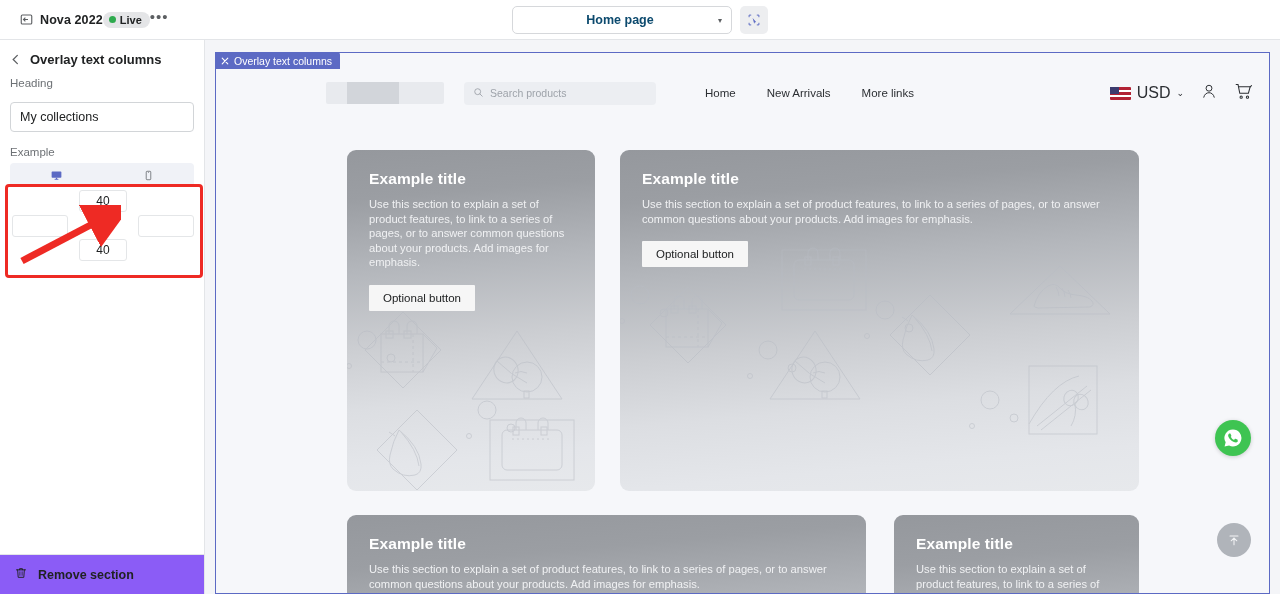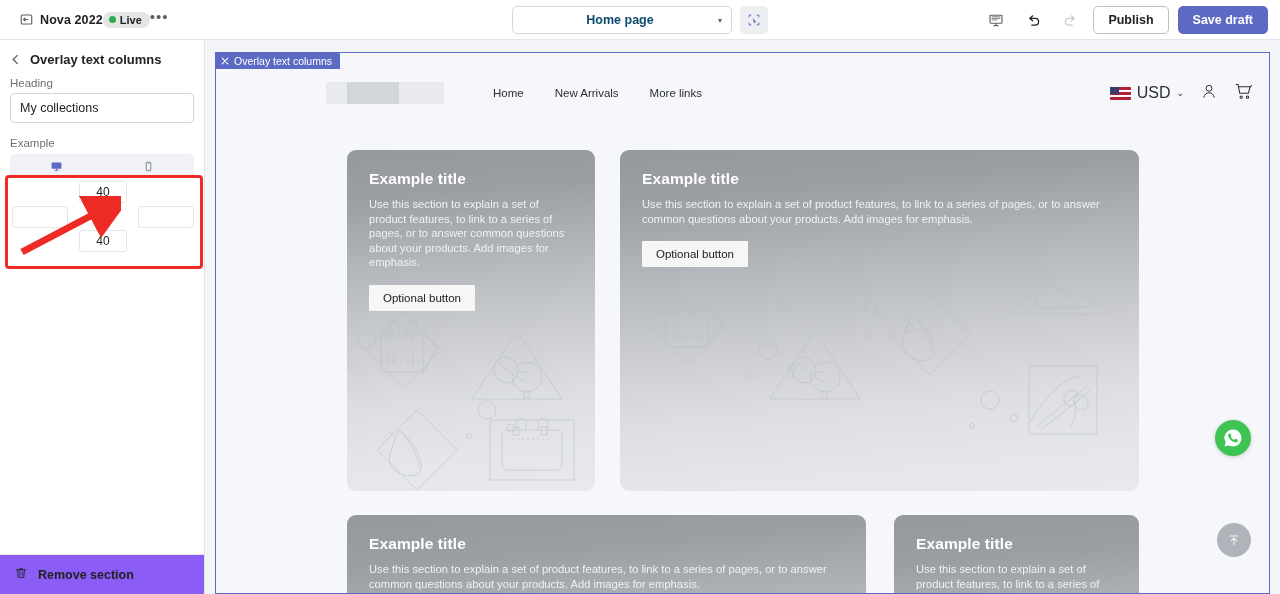--- a/index.html
+++ b/index.html
@@ -75,21 +75,21 @@
     background: #fff;
     border-right: 1px solid #e3e5e8;
   }
   .sb-header {
     display: flex; align-items: center; gap: 9px;
     padding: 12px 12px 10px 10px;
   }
   .back-chev { font-size: 14px; color: #5c5f62; cursor: pointer; line-height: 1; }
   .sb-title { font-size: 13px; font-weight: 600; color: #202223; }
   .field-group { padding: 0 10px; }
-  .field-label { font-size: 11.5px; color: #6d7175; margin-bottom: 4px; }
+  .field-label { font-size: 11.5px; color: #6d7175; margin-bottom: 13px; }
   .text-input {
     width: 100%; height: 30px;
     border: 1px solid #d2d5d8; border-radius: 4px;
     background: #fff; font-size: 12.5px; color: #202223;
     padding: 0 9px; font-family: inherit;
   }
   .spacing-label { font-size: 11.5px; color: #6d7175; margin: 14px 0 5px 0; }
   .device-tabs {
     display: flex; background: #f0f2f7;
     border-radius: 4px 4px 0 0; height: 24px; overflow: hidden;
@@ -288,43 +288,20 @@
       <span class="caret">▾</span>
     </div>
     <div class="select-tool">
       <svg width="14" height="14" viewBox="0 0 20 20" fill="none" stroke="#5c6ac4" stroke-width="1.4">
         <path d="M3 6V3h3M17 6V3h-3M3 14v3h3M17 14v3h-3"></path>
         <path d="M8 7l5 6-2 .4-.7 2z" fill="#5c6ac4" stroke="none"></path>
       </svg>
     </div>
   </div>
 
-  <div class="tb-right">
-    <div class="icon-btn">
-      <svg width="16" height="16" viewBox="0 0 20 20" fill="none" stroke="currentColor" stroke-width="1.4">
-        <rect x="2.5" y="4" width="15" height="10" rx="1"></rect>
-        <path d="M7 17h6M10 14v3"></path>
-        <path d="M4.5 6h11M4.5 8h11M4.5 10h7" stroke-width="1"></path>
-      </svg>
-    </div>
-    <div class="icon-btn">
-      <svg width="17" height="17" viewBox="0 0 20 20" fill="none" stroke="#202223" stroke-width="1.5" stroke-linecap="round">
-        <path d="M6.5 7.5H12a4 4 0 0 1 0 8H8"></path>
-        <path d="M9 4.5 5.7 7.6 9 10.4"></path>
-      </svg>
-    </div>
-    <div class="icon-btn">
-      <svg width="17" height="17" viewBox="0 0 20 20" fill="none" stroke="#c9cbce" stroke-width="1.5" stroke-linecap="round">
-        <path d="M13.5 7.5H8a4 4 0 0 0 0 8h4"></path>
-        <path d="M11 4.5l3.3 3.1L11 10.4"></path>
-      </svg>
-    </div>
-    <div class="btn btn-publish">Publish</div>
-    <div class="btn btn-save">Save draft</div>
-  </div>
 </div>
 
 <div class="sidebar">
   <div class="sb-header">
     <span class="back-chev">
       <svg width="11" height="11" viewBox="0 0 12 12" fill="none" stroke="currentColor" stroke-width="1.4" stroke-linecap="round">
           <path d="M8 1.5 3.5 6 8 10.5"></path>
         </svg>
     </span>
     <span class="sb-title">Overlay text columns</span>
@@ -396,20 +373,29 @@
       <span>
         <svg width="8" height="8" viewBox="0 0 10 10" stroke="#fff" stroke-width="1.4" stroke-linecap="round">
             <path d="M1.5 1.5 8.5 8.5M8.5 1.5 1.5 8.5"></path>
           </svg>
       </span>
       <span>Overlay text columns</span>
     </div>
 
     <div class="store-header">
       <div class="logo-ph"></div>
+      <div class="search-box">
+        <span>
+          <svg width="11" height="11" viewBox="0 0 16 16" fill="none" stroke="#9ea3aa" stroke-width="1.3">
+            <circle cx="6.8" cy="6.8" r="4.3"></circle>
+              <path d="M10 10l3.4 3.4" stroke-linecap="round"></path>
+          </svg>
+        </span>
+        <span class="search-ph">Search products</span>
+      </div>
       <div class="store-nav">
         <span class="nav-link">Home</span>
         <span class="nav-link">New Arrivals</span>
         <span class="nav-link">More links</span>
       </div>
       <div class="store-right">
         <div style="display:flex;align-items:center;gap:6px;cursor:pointer">
           <span class="flag"></span>
           <span class="cur">USD</span>
           <span class="cur" style="font-size:9px">⌄</span>

